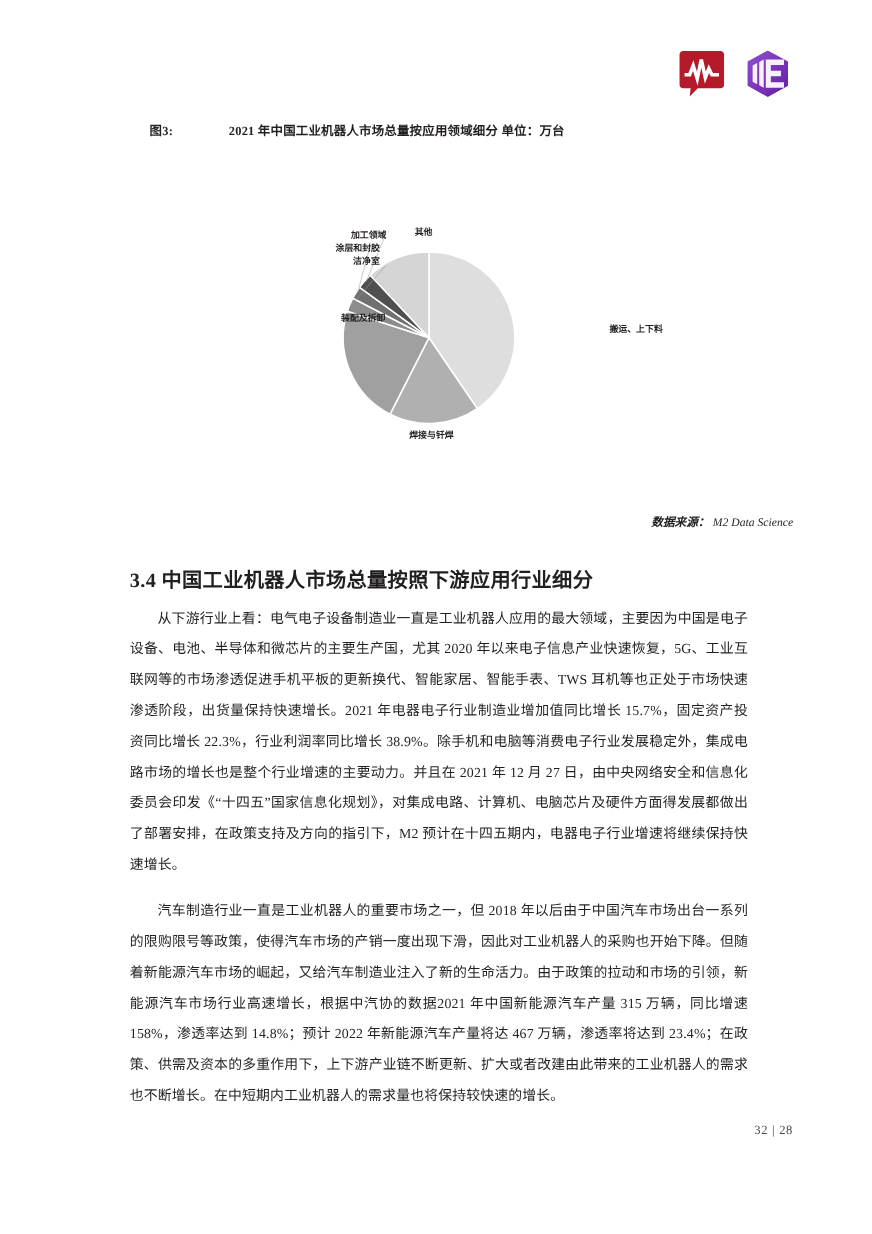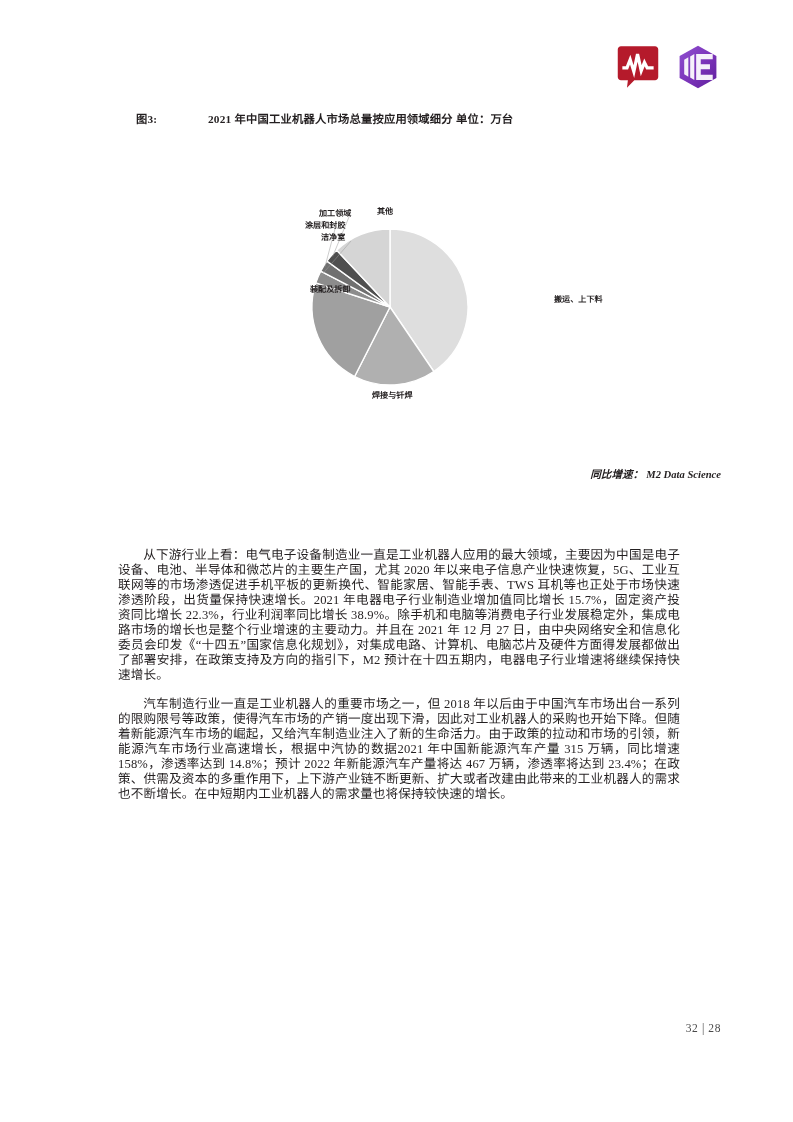--- a/index.html
+++ b/index.html
@@ -80,21 +80,21 @@
     top: 466px;
     right: 72px;
     font-size: 10.6px;
     font-style: italic;
     font-weight: bold;
     color: #231f20;
     white-space: nowrap;
   }
   .source-line .src-val {
     font-style: italic;
-    font-weight: bold;
+    font-weight: normal;
     padding-left: 3px;
   }
 
   
   .section-heading {
     position: absolute;
     top: 498px;
     left: 118px;
     right: 72px;
     font-size: 18.4px;
@@ -109,21 +109,21 @@
     top: 548px;
     left: 118px;
     width: 562px;
   }
   .para {
     margin: 0 0 14px 0;
     text-indent: 2em;
     text-align: justify;
     text-justify: inter-ideograph;
     font-size: 12.6px;
-    line-height: 15px;
+    line-height: 28px;
     letter-spacing: 0.15px;
     color: #231f20;
   }
   .para:last-child {
     margin-bottom: 12px;
   }
 
   
   .page-footer {
     position: absolute;
@@ -186,23 +186,24 @@
           <text class="slice-label" x="238" y="142" text-anchor="start">装配及拆卸</text>
           <text class="slice-label" x="249" y="90" text-anchor="start">洁净室</text>
           <text class="slice-label" x="233" y="78" text-anchor="start">涂层和封胶</text>
           <text class="slice-label" x="247" y="66" text-anchor="start">加工领域</text>
           <text class="slice-label" x="305" y="64" text-anchor="start">其他</text>
         </g>
     </svg>
   </div>
 
   <div class="source-line">
-    <span>同比增速：</span><span class="src-val">M2 Data Science</span>
-  </div>
-
+    <span>数据来源：</span><span class="src-val">M2 Data Science</span>
+  </div>
+
+  <h2 class="section-heading">3.4 中国工业机器人市场总量按照下游应用行业细分</h2>
 
   <div class="body-copy">
     <p class="para">从下游行业上看：电气电子设备制造业一直是工业机器人应用的最大领域，主要因为中国是电子设备、电池、半导体和微芯片的主要生产国，尤其 2020 年以来电子信息产业快速恢复，5G、工业互联网等的市场渗透促进手机平板的更新换代、智能家居、智能手表、TWS 耳机等也正处于市场快速渗透阶段，出货量保持快速增长。2021 年电器电子行业制造业增加值同比增长 15.7%，固定资产投资同比增长 22.3%，行业利润率同比增长 38.9%。除手机和电脑等消费电子行业发展稳定外，集成电路市场的增长也是整个行业增速的主要动力。并且在 2021 年 12 月 27 日，由中央网络安全和信息化委员会印发《“十四五”国家信息化规划》，对集成电路、计算机、电脑芯片及硬件方面得发展都做出了部署安排，在政策支持及方向的指引下，M2 预计在十四五期内，电器电子行业增速将继续保持快速增长。</p>
     <p class="para">汽车制造行业一直是工业机器人的重要市场之一，但 2018 年以后由于中国汽车市场出台一系列的限购限号等政策，使得汽车市场的产销一度出现下滑，因此对工业机器人的采购也开始下降。但随着新能源汽车市场的崛起，又给汽车制造业注入了新的生命活力。由于政策的拉动和市场的引领，新能源汽车市场行业高速增长，根据中汽协的数据2021 年中国新能源汽车产量 315 万辆，同比增速 158%，渗透率达到 14.8%；预计 2022 年新能源汽车产量将达 467 万辆，渗透率将达到 23.4%；在政策、供需及资本的多重作用下，上下游产业链不断更新、扩大或者改建由此带来的工业机器人的需求也不断增长。在中短期内工业机器人的需求量也将保持较快速的增长。</p>
   </div>
 
   <div class="page-footer">
     <span>32</span>
     <span>|</span>
     <span>28</span>

